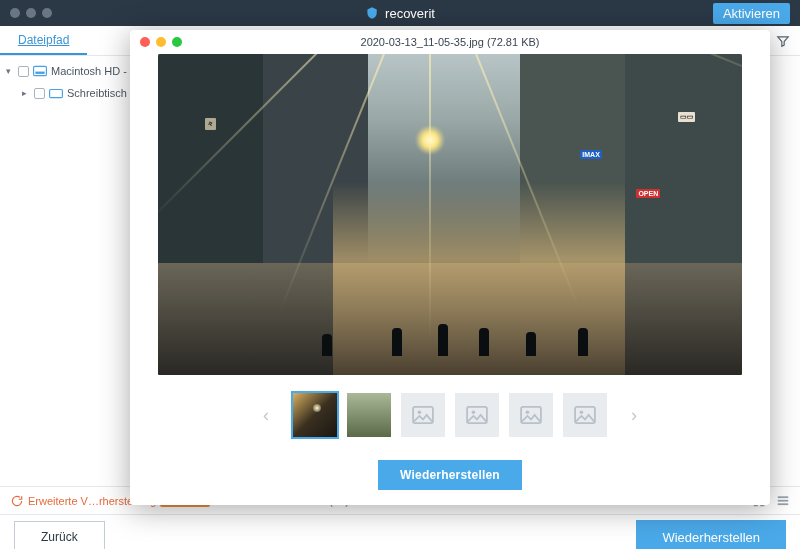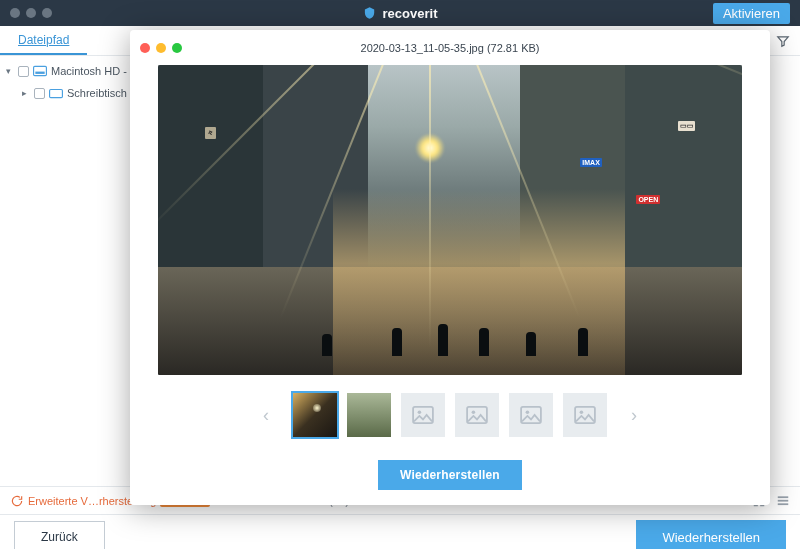--- a/index.html
+++ b/index.html
@@ -1,20 +1,20 @@
 <!DOCTYPE html>
 <html><head>
 <meta charset="utf-8">
 <style>
   * { box-sizing: border-box; margin: 0; padding: 0; font-family: -apple-system, BlinkMacSystemFont, "Segoe UI", Arial, sans-serif; }
   html, body { width: 800px; height: 549px; overflow: hidden; background: #fff; }
   .titlebar { height: 26px; background: #2b3846; display: flex; align-items: center; padding: 0 10px; position: relative; }
   .traffic { display: flex; gap: 6px; }
   .tl-dot { width: 10px; height: 10px; border-radius: 50%; background: #6a7682; }
-  .brand { position: absolute; left: 50%; transform: translateX(-50%); display: flex; align-items: center; gap: 6px; color: #fff; font-size: 13px; font-weight: 700; }
+  .brand { position: absolute; left: 50%; transform: translateX(-50%); display: flex; align-items: center; gap: 6px; color: #fff; font-size: 13px; font-weight: 400; }
   .brand svg { width: 14px; height: 14px; }
   .activate { margin-left: auto; background: #4aa9e9; color: #fff; font-size: 13px; padding: 3px 10px; border-radius: 2px; border: none; cursor: pointer; }
   .toolbar { height: 30px; border-bottom: 1px solid #e4e8ec; display: flex; align-items: center; }
   .tab { height: 100%; padding: 0 18px; color: #3a95d6; font-size: 12px; border-bottom: 2px solid #3a95d6; display: flex; align-items: center; text-decoration: underline; }
   .toolbar-right { margin-left: auto; display: flex; align-items: center; gap: 8px; padding-right: 10px; }
   .search { width: 200px; height: 20px; border: 1px solid #d3dbe3; border-radius: 2px; }
   .filter-icon { width: 14px; height: 14px; color: #5a6570; }
   .body { display: flex; height: 430px; }
   .sidebar { width: 180px; border-right: 1px solid #e4e8ec; font-size: 11px; color: #4a5560; padding-top: 4px; }
   .tree-row { display: flex; align-items: center; height: 22px; gap: 4px; padding-left: 6px; }
@@ -25,21 +25,21 @@
   .statusbar { height: 28px; border-top: 1px solid #e4e8ec; display: flex; align-items: center; font-size: 11px; padding: 0 10px; color: #5a6570; gap: 10px; }
   .adv-link { color: #e66a3b; display: flex; align-items: center; gap: 4px; }
   .adv-badge { background: #f08a3a; color: #fff; font-size: 9px; padding: 1px 5px; border-radius: 2px; }
   .status-right { margin-left: auto; display: flex; gap: 10px; color: #98a2ac; }
   .view-icon { width: 14px; height: 14px; }
   .bottombar { height: 45px; border-top: 1px solid #e4e8ec; display: flex; align-items: center; padding: 0 14px; }
   .btn-back { background: #fff; border: 1px solid #c4ccd4; padding: 8px 26px; font-size: 12px; color: #2b3846; cursor: pointer; }
   .btn-recover-main { margin-left: auto; background: #4aa9e9; color: #fff; border: none; padding: 10px 26px; font-size: 13px; cursor: pointer; }
   
   .preview { position: absolute; top: 30px; left: 130px; width: 640px; height: 475px; background: #fff; box-shadow: 0 4px 30px rgba(0,0,0,0.35); border-radius: 4px; display: flex; flex-direction: column; }
-  .pv-title { height: 35px; display: flex; align-items: center; padding: 0 10px; position: relative; }
+  .pv-title { height: 24px; display: flex; align-items: center; padding: 0 10px; position: relative; }
   .pv-traffic { display: flex; gap: 6px; }
   .pv-dot { width: 10px; height: 10px; border-radius: 50%; }
   .pv-dot.r { background: #ff5f57; } .pv-dot.y { background: #febc2e; } .pv-dot.g { background: #28c840; }
   .pv-filename { position: absolute; left: 50%; transform: translateX(-50%); font-size: 11px; color: #3a4550; }
   .pv-image { flex: 1; margin: 0 28px; background: #111; border-radius: 2px; overflow: hidden; position: relative; }
   .scene { position: absolute; inset: 0; background: linear-gradient(180deg, #b8c4c6 0%, #9aa9a8 20%, #3a4648 65%, #1a2428 100%); }
   .bld { position: absolute; top: 0; bottom: 30%; background: #2a3538; }
   .bld.l1 { left: 0; width: 18%; } .bld.l2 { left: 18%; width: 18%; background: #3a4448; }
   .bld.r1 { right: 0; width: 20%; background: #3e4a4a; } .bld.r2 { right: 20%; width: 18%; background: #4a5450; }
   .sun { position: absolute; left: 44%; top: 22%; width: 30px; height: 30px; background: radial-gradient(circle, #fffde0 0%, #ffe680 35%, rgba(255,200,80,0) 70%); border-radius: 50%; filter: blur(1px); }

